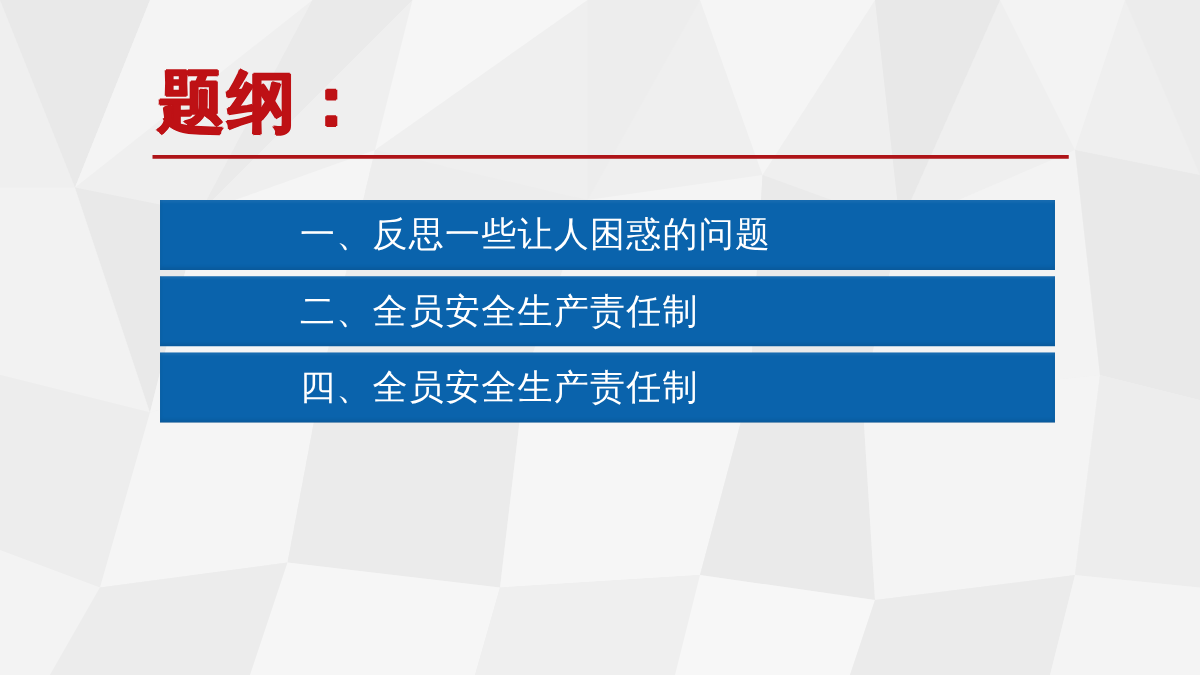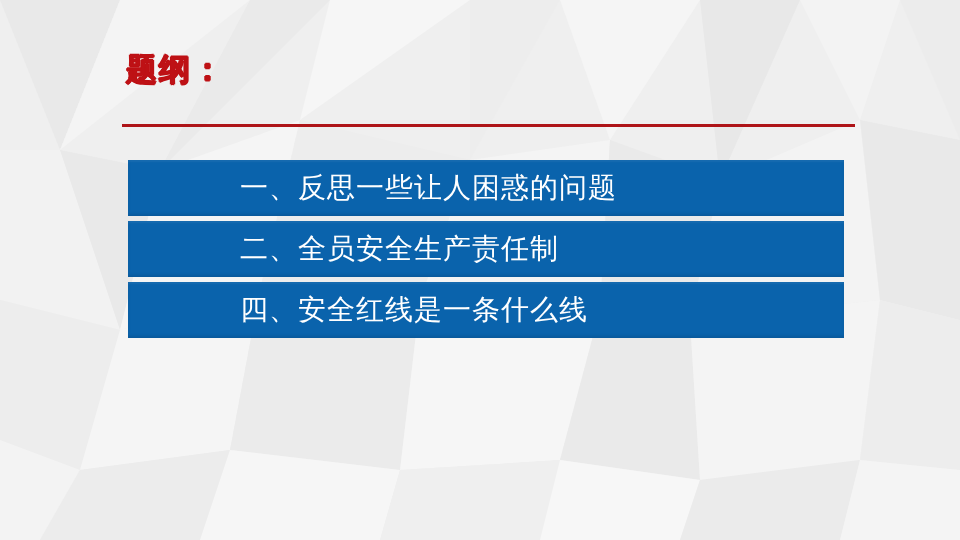--- a/index.html
+++ b/index.html
@@ -36,21 +36,21 @@
     left: 0;
     top: 52px;
     width: 960px;
     z-index: 2;
   }
   #slide-title {
     position: absolute;
     left: 126px;
     top: 0;
     margin: 0;
-    font-size: 31px;
+    font-size: 54px;
     line-height: 1.1;
     font-weight: bold;
     color: #BE1115;
     letter-spacing: 2px;
     white-space: nowrap;
     text-shadow:
        1px 0 0 #BE1115,
       -1px 0 0 #BE1115,
        0 1px 0 #BE1115,
        0 -1px 0 #BE1115;
@@ -148,19 +148,19 @@
     <div class="outline-item">
       <span class="outline-item-label">一、反思一些让人困惑的问题</span>
     </div>
 
     <div class="outline-item">
       <span class="outline-item-label">二、全员安全生产责任制</span>
     </div>
 
 
     <div class="outline-item">
-      <span class="outline-item-label">四、安全红线是一条什么线</span>
+      <span class="outline-item-label">四、全员安全生产责任制</span>
     </div>
 
 
   </div>
 
 </div>
 
 </body></html>

